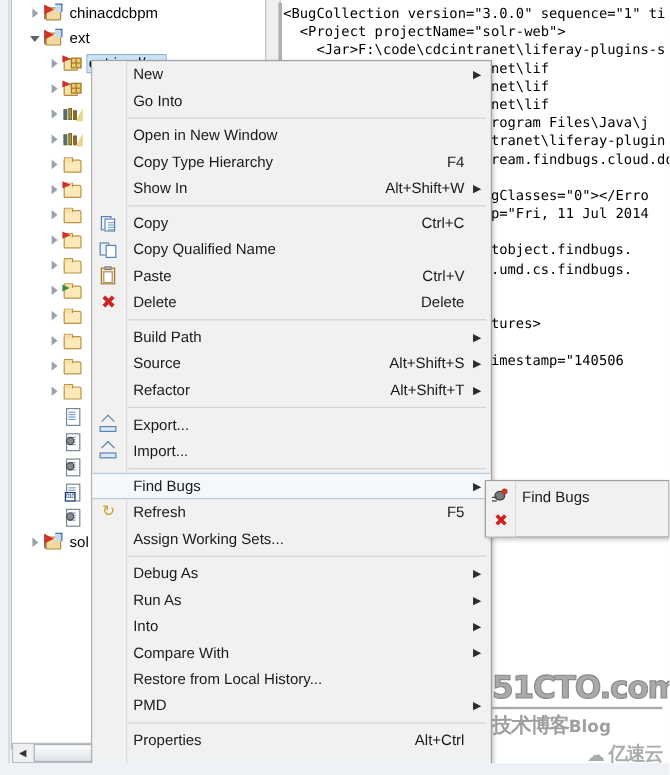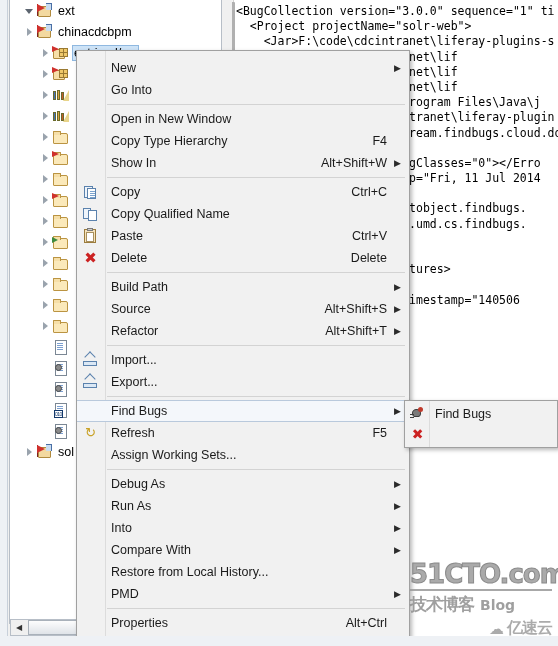--- a/index.html
+++ b/index.html
@@ -271,21 +271,21 @@
   
   #ctx-menu {
     position: absolute;
     left: 76px; top: 50px;
     width: 334px; height: 592px;
     background: #f1f1f1;
     border: 1px solid #a0a0a0;
     box-shadow: 2px 2px 4px rgba(0,0,0,0.28);
     font-size: 12.5px;
     color: #1a1a1a;
-    padding: 6px 0;
+    padding: 0 0;
   }
   #ctx-gutter {
     position: absolute; left: 0; top: 0;
     width: 29px; height: 100%;
     background: #f1f1f1;
   }
   #ctx-gutter::after {
     content: "";
     position: absolute; right: 0; top: 0;
     width: 1px; height: 100%;
@@ -449,21 +449,21 @@
     -webkit-text-stroke: 1px #777;
     line-height: 28px;
     text-align: left;
     padding-left: 2px;
   }
   #wm-rule {
     height: 2px; background: #9a9a9a;
     margin: 1px 2px 2px 2px;
   }
   #wm-sub {
-    display: flex; align-items: baseline; gap: 6px;
+    display: flex; align-items: baseline; 
     padding-left: 2px;
   }
   #wm-cn {
     font-family: "DejaVu Sans", sans-serif;
     font-weight: bold; font-size: 17px;
     color: #8f8f8f; letter-spacing: -1px;
   }
   #wm-blog {
     font-family: "DejaVu Sans", sans-serif;
     font-weight: bold; font-size: 14px;
@@ -499,34 +499,34 @@
       <div id="editor-vscroll"></div>
     </div>
     <div id="code"><div class="code-line">&lt;BugCollection version="3.0.0" sequence="1" ti</div><div class="code-line">  &lt;Project projectName="solr-web"&gt;</div><div class="code-line">    &lt;Jar&gt;F:\code\cdcintranet\liferay-plugins-s</div><div class="code-line">    &lt;Jar&gt;F:\code\cdcintranet\lif</div><div class="code-line">    &lt;Jar&gt;F:\code\cdcintranet\lif</div><div class="code-line">    &lt;Jar&gt;F:\code\cdcintranet\lif</div><div class="code-line">    &lt;AuxClasspathEntry&gt;\Program Files\Java\j</div><div class="code-line">    &lt;SrcDir&gt;F:\code\cdcintranet\liferay-plugin</div><div class="code-line">    &lt;Plugin id="com.h3xstream.findbugs.cloud.doNot</div><div class="code-line"></div><div class="code-line">  &lt;FindBugsSummary missingClasses="0"&gt;&lt;/Erro</div><div class="code-line">  &lt;BugCollection timestamp="Fri, 11 Jul 2014</div><div class="code-line"></div><div class="code-line">    &lt;Plugin pluginId="de.tobject.findbugs.</div><div class="code-line">    &lt;Plugin pluginId="edu.umd.cs.findbugs.</div><div class="code-line"></div><div class="code-line"></div><div class="code-line">  &lt;/FindBugsSummary&gt;  features&gt;</div><div class="code-line"></div><div class="code-line">  &lt;ClassStats total="0" timestamp="140506</div></div>
   </div>
 
   <div id="explorer">
     <div id="explorer-border-l"></div>
     <div id="explorer-inner">
       <div id="tree-rows">
           <div class="tree-row" style="padding-left: 14px;">
+            <span class="tw collapsed"></span>
+            <span class="ic ic-project">
+              <span class="flagpole"></span>
+              <span class="bluetick"></span>
+            </span>
+            <span class="lbl">chinacdcbpm</span>
+          </div>
+          <div class="tree-row" style="padding-left: 14px;">
             <span class="tw expanded"></span>
             <span class="ic ic-project">
               <span class="flagpole"></span>
               <span class="bluetick"></span>
             </span>
             <span class="lbl">ext</span>
-          </div>
-          <div class="tree-row" style="padding-left: 14px;">
-            <span class="tw collapsed"></span>
-            <span class="ic ic-project">
-              <span class="flagpole"></span>
-              <span class="bluetick"></span>
-            </span>
-            <span class="lbl">chinacdcbpm</span>
           </div>
           <div class="tree-row selected" style="padding-left: 30px;">
             <span class="tw collapsed"></span>
             <span class="ic ic-srcfolder">
               <span class="grid"></span>
             </span>
             <span class="lbl">ext-impl/src</span>
           </div>
           <div class="tree-row" style="padding-left: 30px;">
             <span class="tw collapsed"></span>
@@ -745,30 +745,30 @@
           <span class="mi-label">Refactor</span>
           <span class="mi-accel">Alt+Shift+T</span>
           <span class="mi-arrow">▶</span>
         </div>
         <div class="sep"></div>
         <div class="mi">
           <span class="mi-icon mic-impexp">
             <span class="tray"></span>
             <span class="ar"></span>
           </span>
-          <span class="mi-label">Import...</span>
+          <span class="mi-label">Export...</span>
           <span class="mi-accel"></span>
           <span class="mi-arrow"></span>
         </div>
         <div class="mi">
           <span class="mi-icon mic-impexp">
             <span class="tray"></span>
             <span class="ar"></span>
           </span>
-          <span class="mi-label">Export...</span>
+          <span class="mi-label">Import...</span>
           <span class="mi-accel"></span>
           <span class="mi-arrow"></span>
         </div>
         <div class="sep"></div>
         <div class="mi highlight">
           <span class="mi-label">Find Bugs</span>
           <span class="mi-accel"></span>
           <span class="mi-arrow">▶</span>
         </div>
         <div class="mi">

